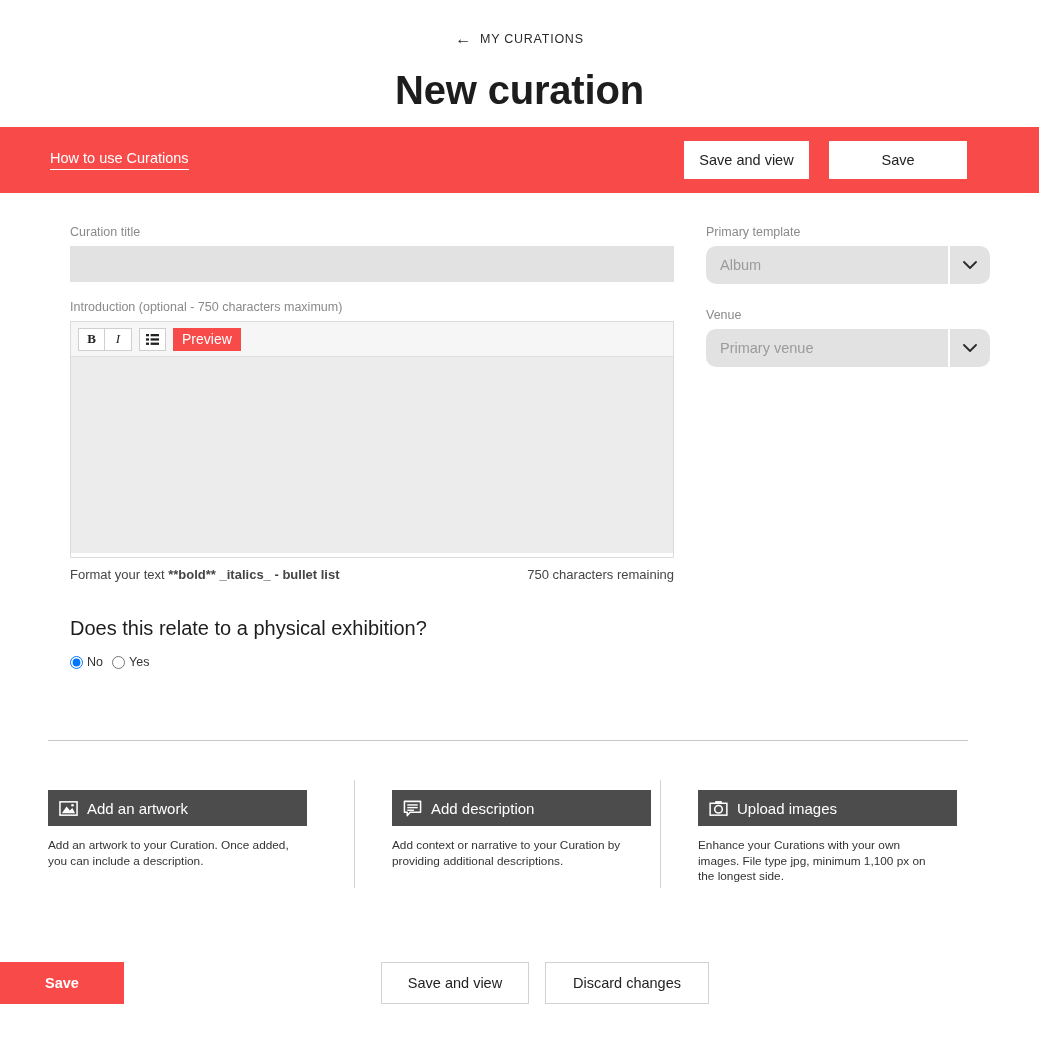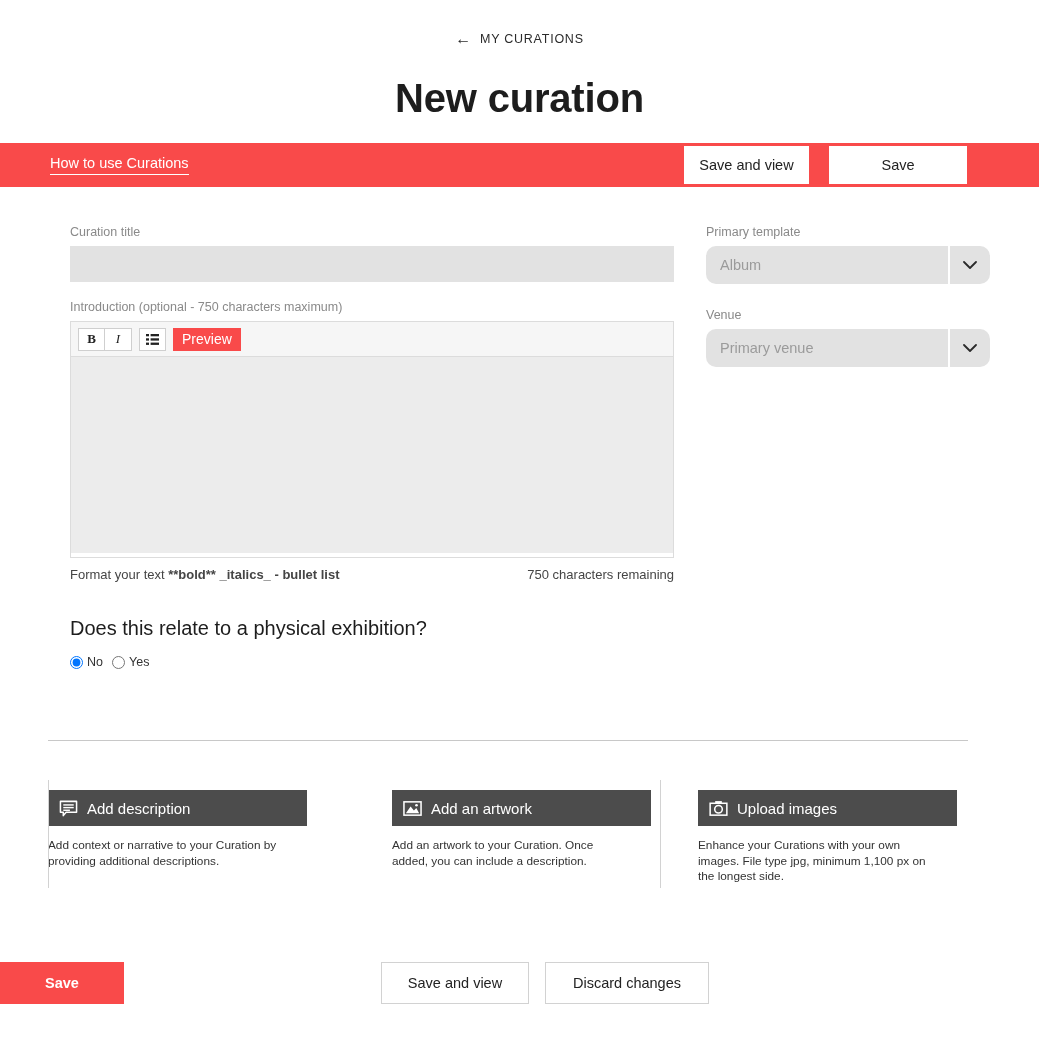--- a/index.html
+++ b/index.html
@@ -13,27 +13,27 @@
 
   
   .page-header { padding-top: 30px; text-align: center; }
   .back-link {
     display: inline-flex; align-items: center; gap: 8px;
     font-size: 12.5px; letter-spacing: .06em; color: #2b2b2b;
     text-decoration: none; cursor: pointer;
   }
   .back-arrow { font-size: 16px; line-height: 1; display: inline-block; }
   .page-title {
-    margin: 28px 0 0; font-size: 40px; font-weight: 700;
+    margin: 20px 0 0; font-size: 40px; font-weight: 700;
     letter-spacing: -0.2px; color: #1d1d1d;
   }
 
   
   .action-bar {
-    position: absolute; top: 143px; left: 0; width: 1039px; height: 44px;
+    position: absolute; top: 127px; left: 0; width: 1039px; height: 66px;
     background: #f94a4a; display: flex; align-items: center;
   }
   .howto-link {
     position: absolute; left: 50px; top: 50%; transform: translateY(-50%);
     color: #fff; font-size: 14.5px; text-decoration: none;
     border-bottom: 1.5px solid #ffffff; padding-bottom: 3px; cursor: pointer;
   }
   .bar-buttons {
     position: absolute; right: 72px; top: 50%; transform: translateY(-50%);
     display: flex; align-items: center; gap: 20px;
@@ -253,46 +253,46 @@
     </div>
 
   </div>
 </div>
 
 <div class="divider"></div>
 
 <div class="cards">
 
   <div class="card">
+    <button class="card-btn">
+      <svg class="card-icon" viewBox="0 0 20 20">
+        <rect x="1" y="3" width="18" height="14" fill="none" stroke="#fff" stroke-width="1.6"></rect>
+        <path d="M3 15 L8 8 L11.5 12 L14 9.5 L17 15 Z" fill="#fff"></path>
+        <circle cx="14.2" cy="6.6" r="1.4" fill="#fff"></circle>
+      </svg>
+      <span>Add an artwork</span>
+    </button>
+    <div class="card-desc">Add an artwork to your Curation. Once added, you can include a description.</div>
+  </div>
+
+  <div class="card">
     <div class="card-sep"></div>
     <button class="card-btn">
       <svg class="card-icon" viewBox="0 0 20 20">
         <path d="M1.5 2.5 H18.5 V14 H7.5 L4.5 17.5 V14 H1.5 Z" fill="none" stroke="#fff" stroke-width="1.6" stroke-linejoin="round"></path>
         <rect x="4.5" y="5.5" width="11" height="1.5" fill="#fff"></rect>
         <rect x="4.5" y="8.3" width="11" height="1.5" fill="#fff"></rect>
         <rect x="4.5" y="11.1" width="7" height="1.5" fill="#fff"></rect>
       </svg>
       <span>Add description</span>
     </button>
     <div class="card-desc">Add context or narrative to your Curation by providing additional descriptions.</div>
   </div>
 
   <div class="card">
-    <button class="card-btn">
-      <svg class="card-icon" viewBox="0 0 20 20">
-        <rect x="1" y="3" width="18" height="14" fill="none" stroke="#fff" stroke-width="1.6"></rect>
-        <path d="M3 15 L8 8 L11.5 12 L14 9.5 L17 15 Z" fill="#fff"></path>
-        <circle cx="14.2" cy="6.6" r="1.4" fill="#fff"></circle>
-      </svg>
-      <span>Add an artwork</span>
-    </button>
-    <div class="card-desc">Add an artwork to your Curation. Once added, you can include a description.</div>
-  </div>
-
-  <div class="card">
     <div class="card-sep"></div>
     <button class="card-btn">
       <svg class="card-icon" viewBox="0 0 20 20">
         <rect x="1.2" y="4.5" width="17.6" height="12.5" fill="none" stroke="#fff" stroke-width="1.6"></rect>
         <rect x="6.5" y="2.2" width="7" height="2.6" fill="#fff"></rect>
         <circle cx="10" cy="10.8" r="4" fill="none" stroke="#fff" stroke-width="1.6"></circle>
       </svg>
       <span>Upload images</span>
     </button>
     <div class="card-desc">Enhance your Curations with your own images. File type jpg, minimum 1,100 px on the longest side.</div>

